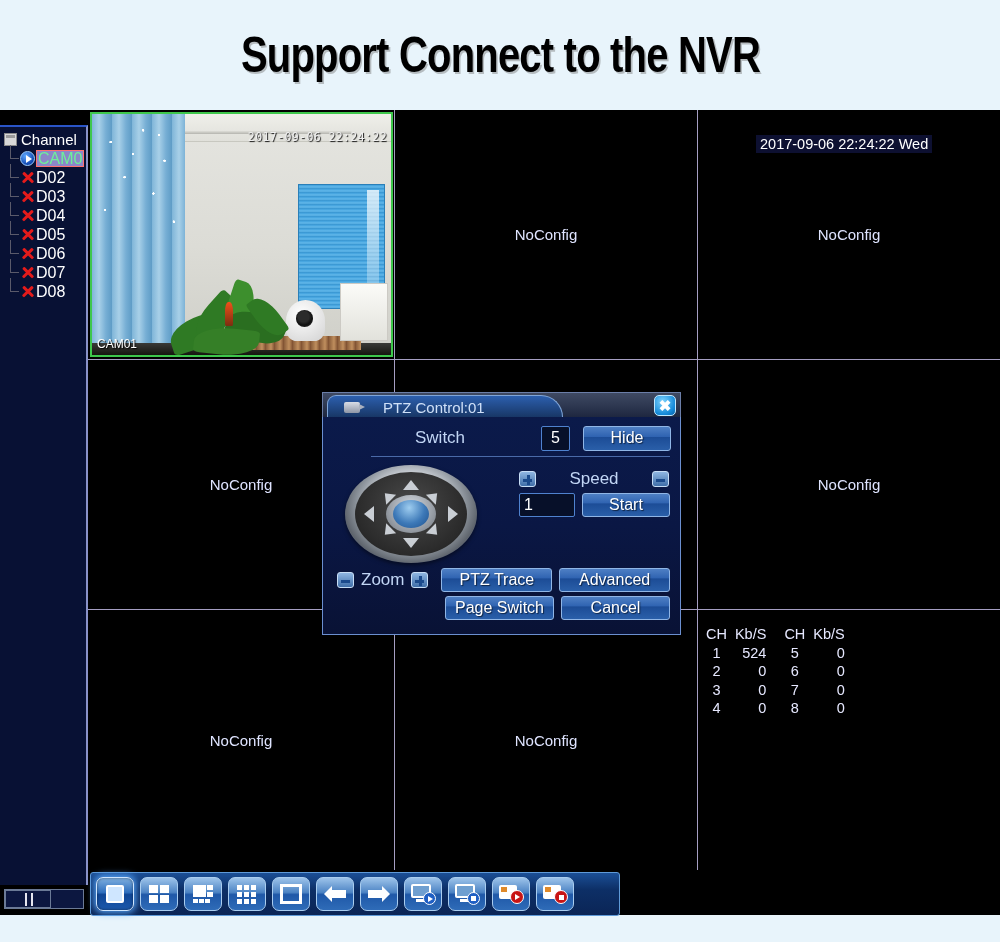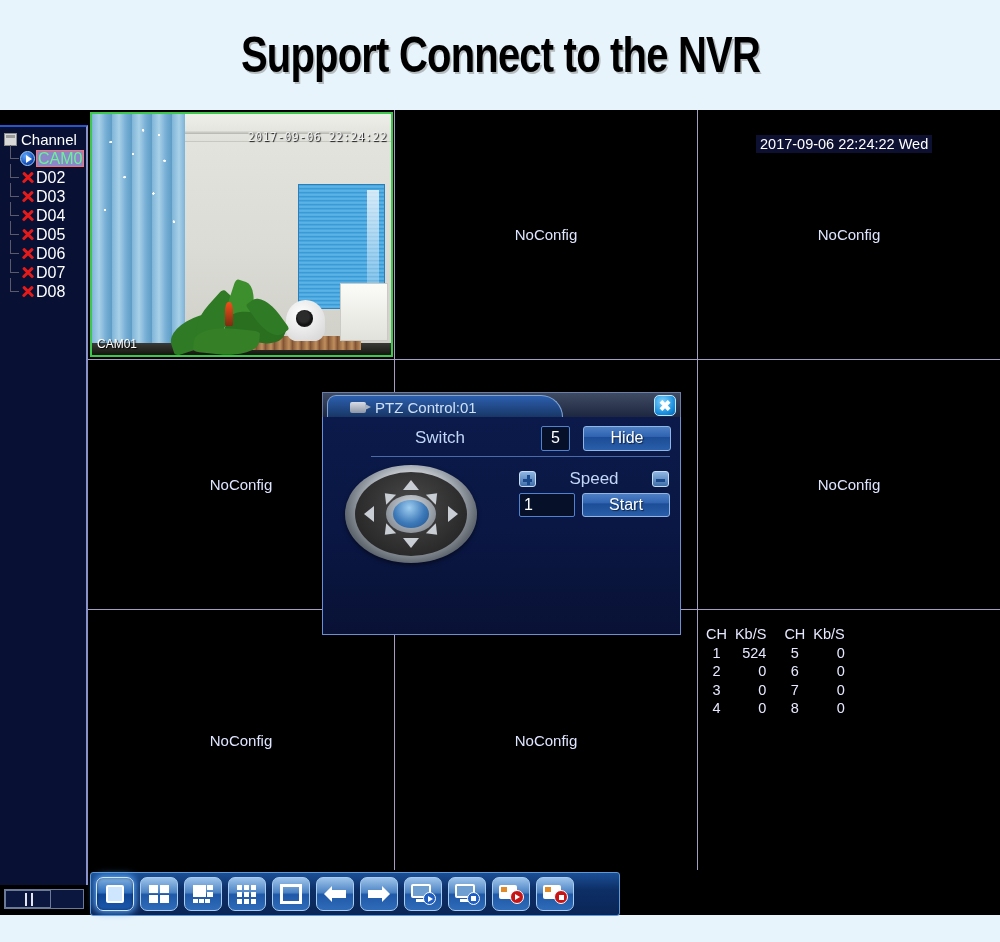--- a/index.html
+++ b/index.html
@@ -253,21 +253,21 @@
   .ptz-title {
     position: absolute; left: 0; top: 0; width: 359px; height: 26px;
     background: linear-gradient(180deg,#3f4a63,#1e2740);
     border: 1px solid #6b7ea8; box-sizing: border-box;
   }
   .ptz-tab {
     position: absolute; left: 4px; top: 2px; width: 236px; height: 24px;
     background: linear-gradient(180deg,#2c5fae,#16335f);
     border-top-left-radius: 9px; border-top-right-radius: 22px;
     border: 1px solid #7fa5d8; border-bottom: none; box-sizing: border-box;
-    display: flex; align-items: center; gap: 9px; padding-left: 22px;
+    display: flex; align-items: center; gap: 23px; padding-left: 16px;
   }
   .ptz-cam-glyph {
     width: 16px; height: 11px; position: relative; flex: none;
     background: linear-gradient(180deg,#d8dde6,#8e96a6);
     border-radius: 2px;
   }
   .ptz-cam-glyph::after{
     content:''; position:absolute; right:-5px; top:2px;
     border-left:6px solid #aab1bf; border-top:3px solid transparent; border-bottom:3px solid transparent;
   }
@@ -613,21 +613,40 @@
         </div>
         <div class="preset-row2">
           <div class="fld fld-preset">
             <span>1</span>
           </div>
           <div class="btn btn-start">
             <span>Start</span>
           </div>
         </div>
 
-
+        <div class="zoom-row">
+          <div class="pm"></div>
+          <div class="lbl">Zoom</div>
+          <div class="pm plus"></div>
+          <div class="btn btn-wide" style="margin-left:6px">
+            <span>PTZ Trace</span>
+          </div>
+          <div class="btn btn-wide">
+            <span>Advanced</span>
+          </div>
+        </div>
+
+        <div class="row2">
+          <div class="btn btn-wide">
+            <span>Page Switch</span>
+          </div>
+          <div class="btn btn-wide">
+            <span>Cancel</span>
+          </div>
+        </div>
 
       </div>
     </div>
 
     <div class="toolbar">
 
       <div class="tb-btn active">
         <div class="ic ic-1">
             <div class="sq"></div>
           </div>

